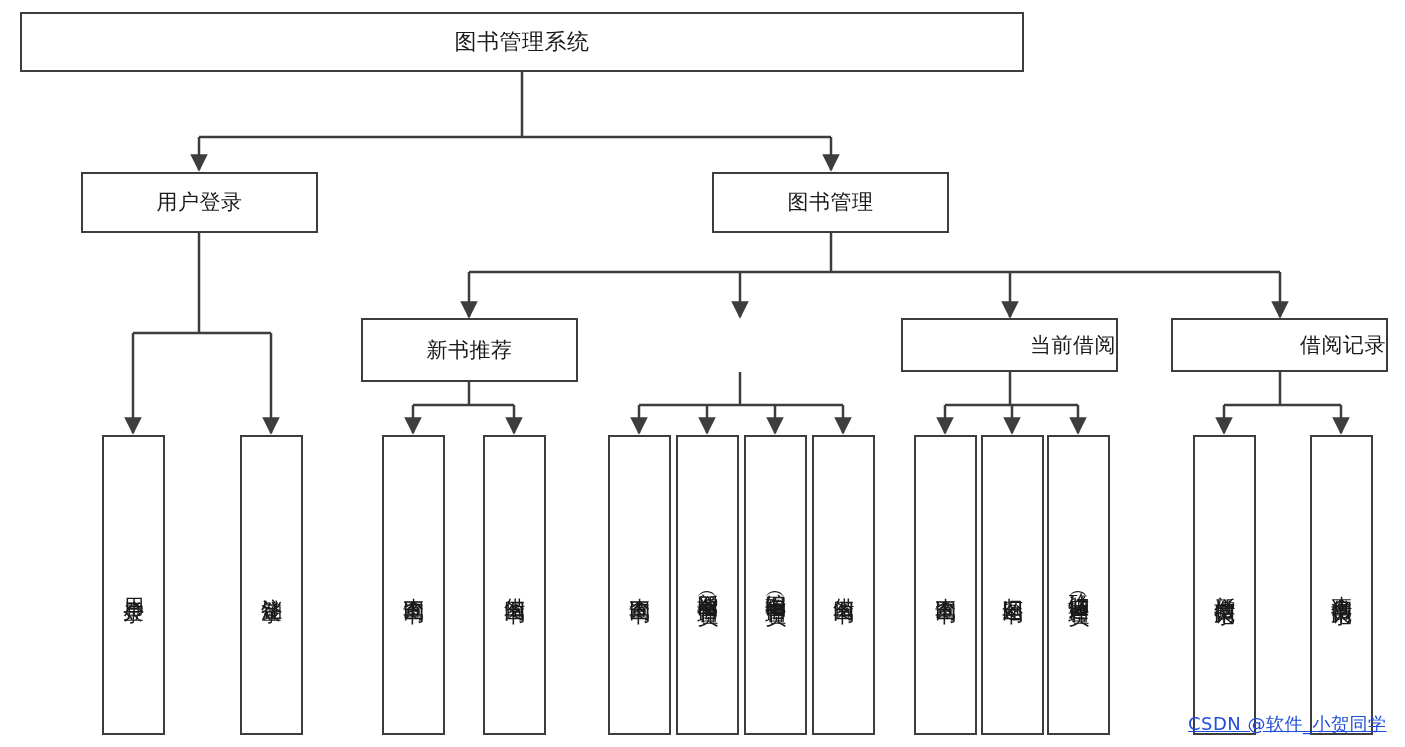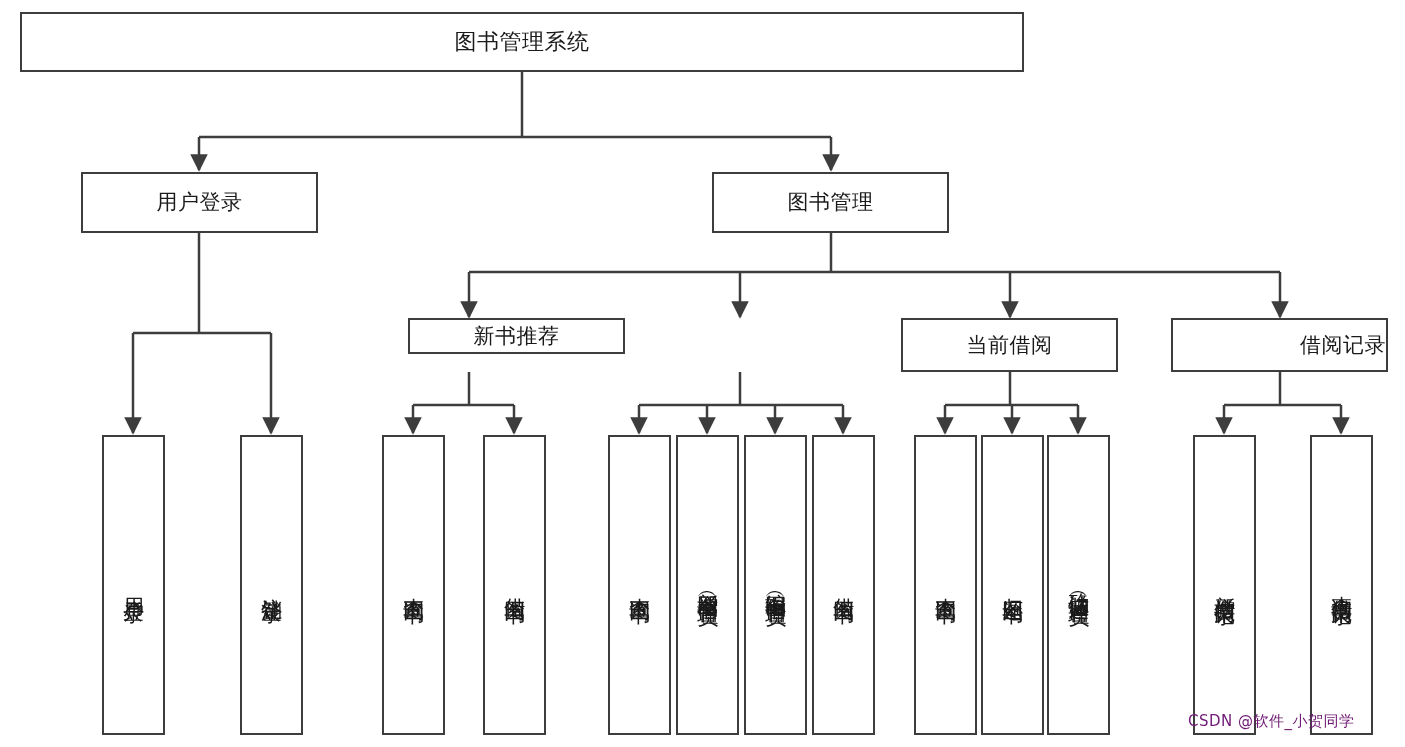--- a/index.html
+++ b/index.html
@@ -57,25 +57,26 @@
     font-size: 21px;
     line-height: 1.45;
     letter-spacing: 2px;
     white-space: nowrap;
     max-height: 100%;
   }
   .watermark {
     position: absolute;
     left: 1188px;
     top: 712px;
-    font-size: 15px;
-    color: #701a75;
+    font-size: 18px;
+    color: #1d4ed8;
     letter-spacing: 0.5px;
     z-index: 3;
     white-space: nowrap;
+    text-decoration: underline;
   }
 </style>
 </head>
 <body>
 
 <div id="canvas">
 
   <svg id="wires" viewBox="0 0 1405 747" xmlns="http://www.w3.org/2000/svg">
     <defs>
       <marker id="arrow" viewBox="0 0 10 10" refX="9" refY="5" markerWidth="7" markerHeight="7" orient="auto-start-reverse">
@@ -132,24 +133,24 @@
     <span class="label">图书管理系统</span>
   </div>
 
   <div class="node" style="left:81px; top:172px; width:237px; height:61px;">
     <span class="label">用户登录</span>
   </div>
   <div class="node" style="left:712px; top:172px; width:237px; height:61px;">
     <span class="label">图书管理</span>
   </div>
 
-  <div class="node" style="left:361px; top:318px; width:217px; height:36px;margin-left:47px;">
+  <div class="node" style="left:361px; top:318px; width:217px; height:64px;">
     <span class="label">新书推荐</span>
   </div>
-  <div class="node" style="left:901px; top:318px; width:217px; height:54px;">
+  <div class="node" style="left:901px; top:318px; width:217px; height:54px;justify-content:flex-end;">
     <span class="label">当前借阅</span>
   </div>
   <div class="node" style="left:1171px; top:318px; width:217px; height:54px;justify-content:flex-end;">
     <span class="label">借阅记录</span>
   </div>
 
   <div class="node vert" style="left:102px; top:435px; width:63px; height:300px;">
     <span class="label">用户登录</span>
   </div>
   <div class="node vert" style="left:240px; top:435px; width:63px; height:300px;">

